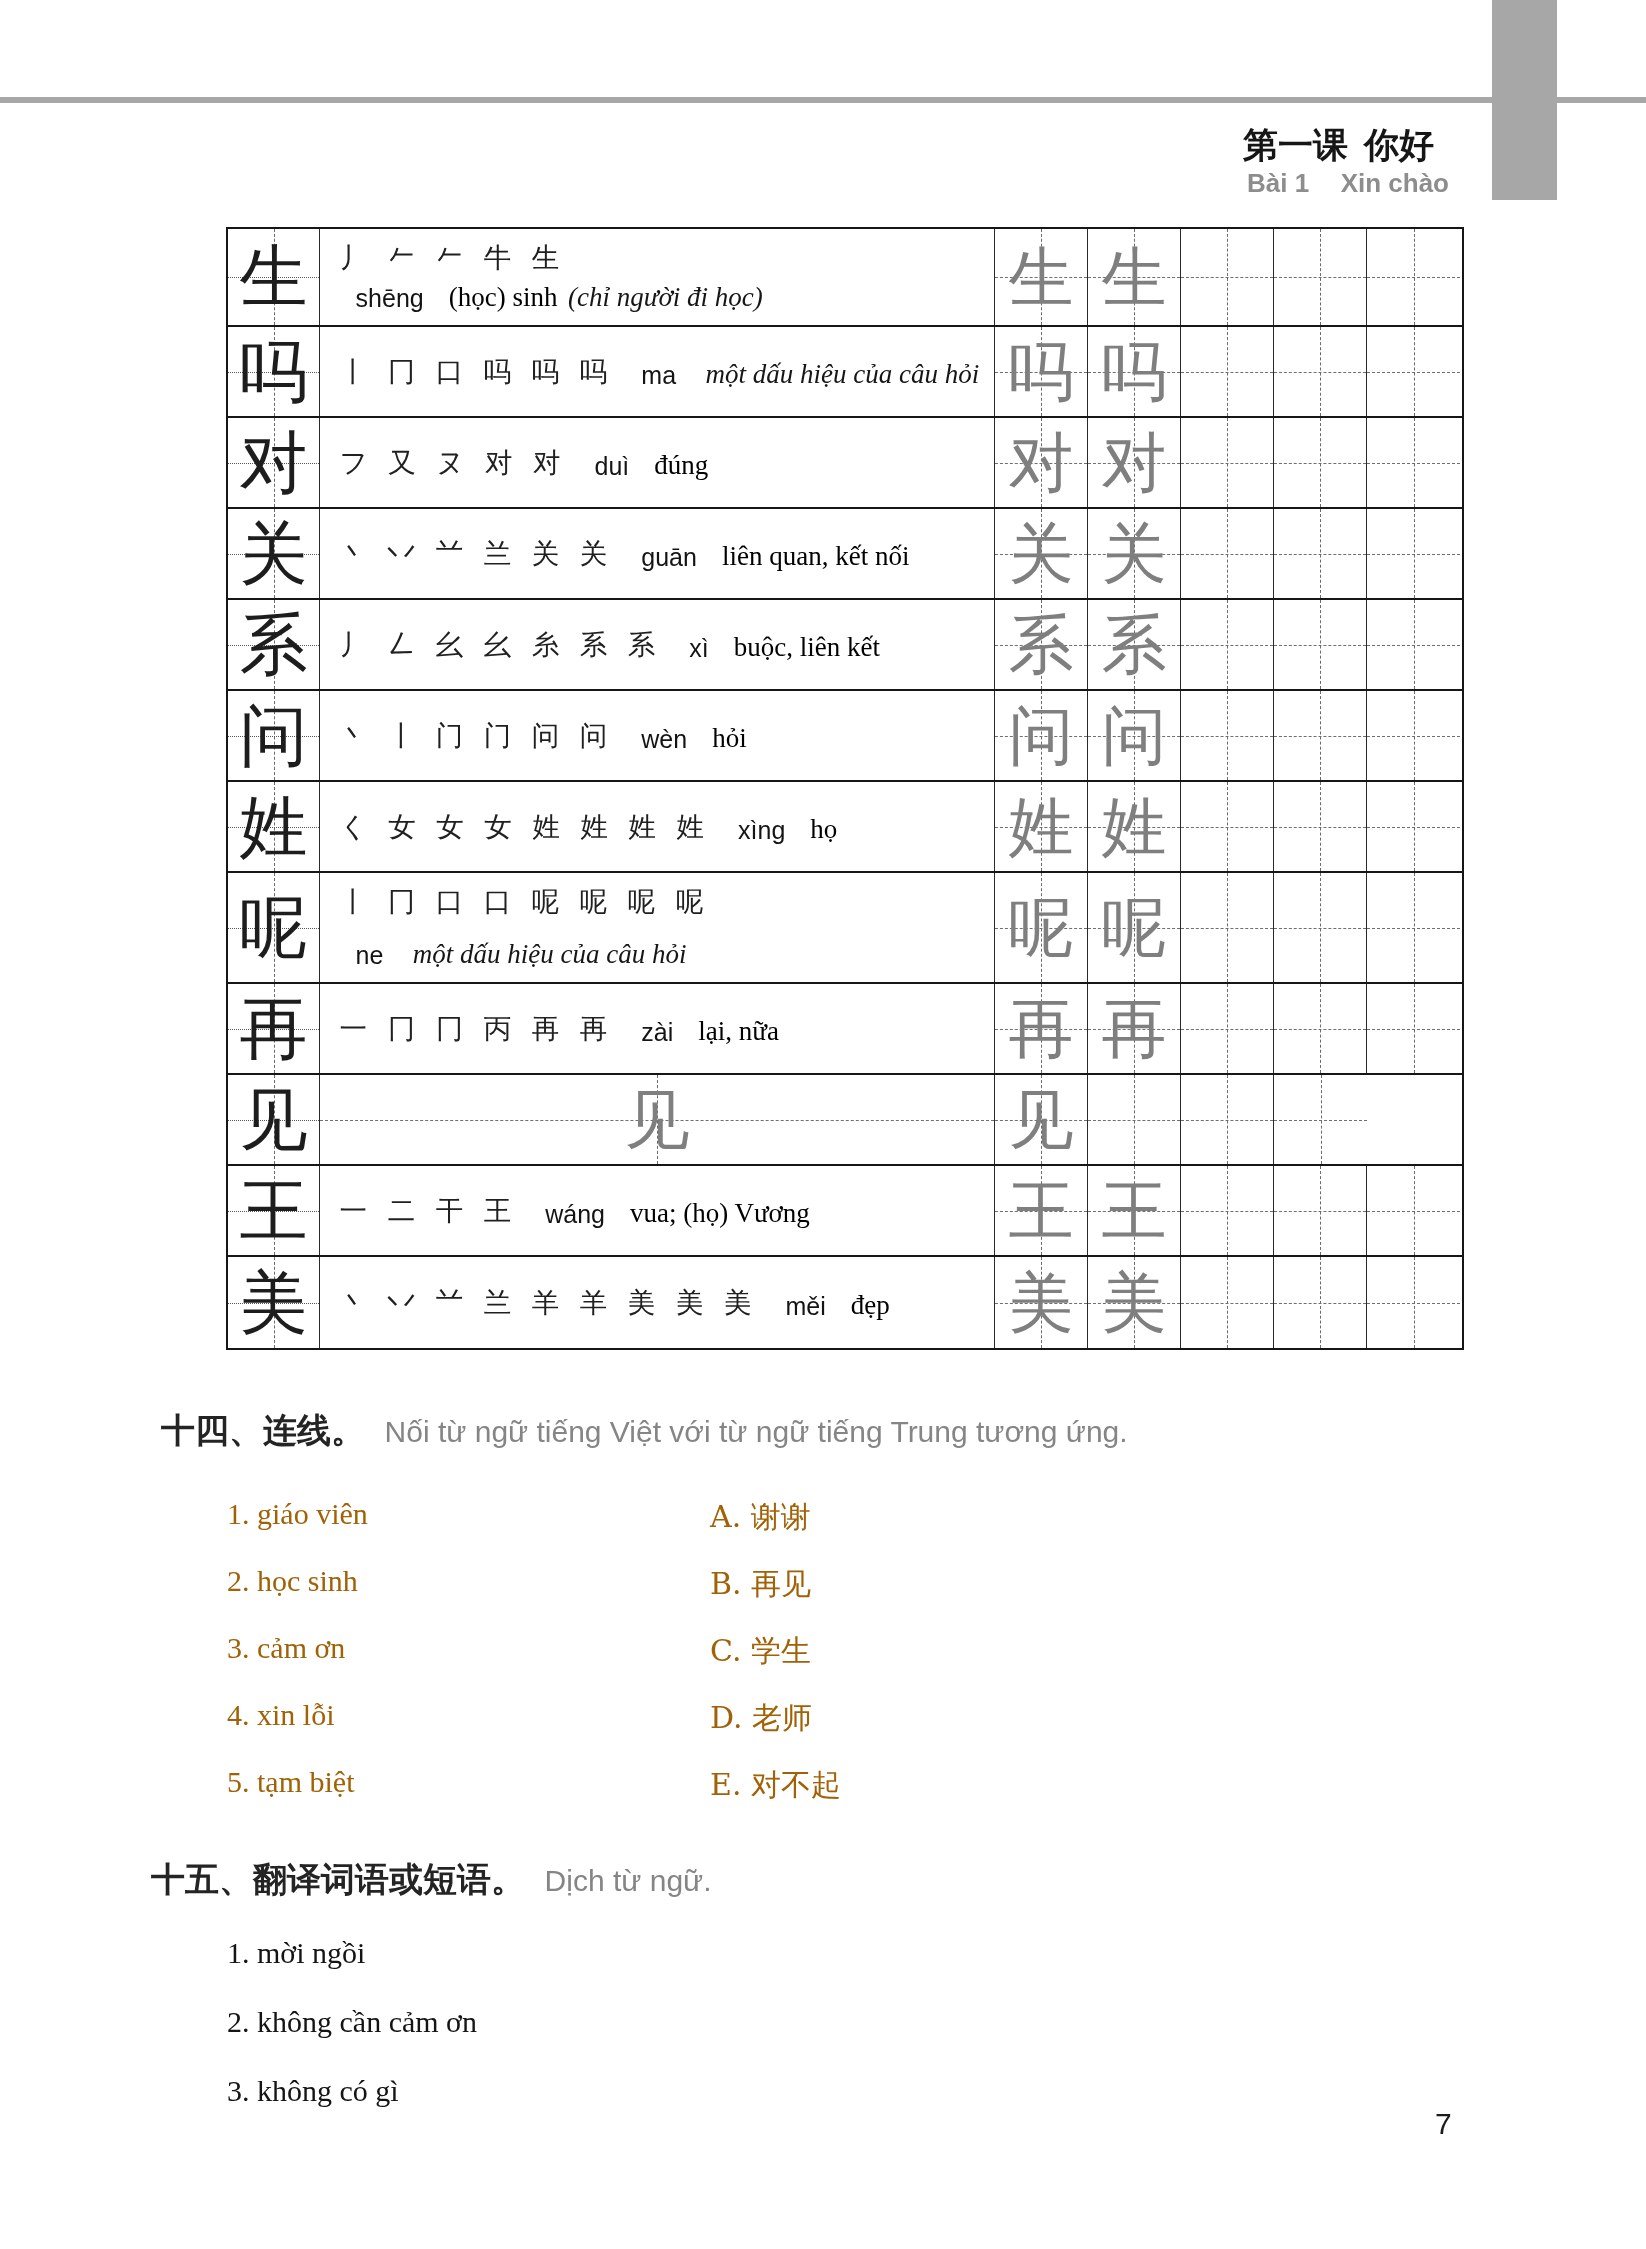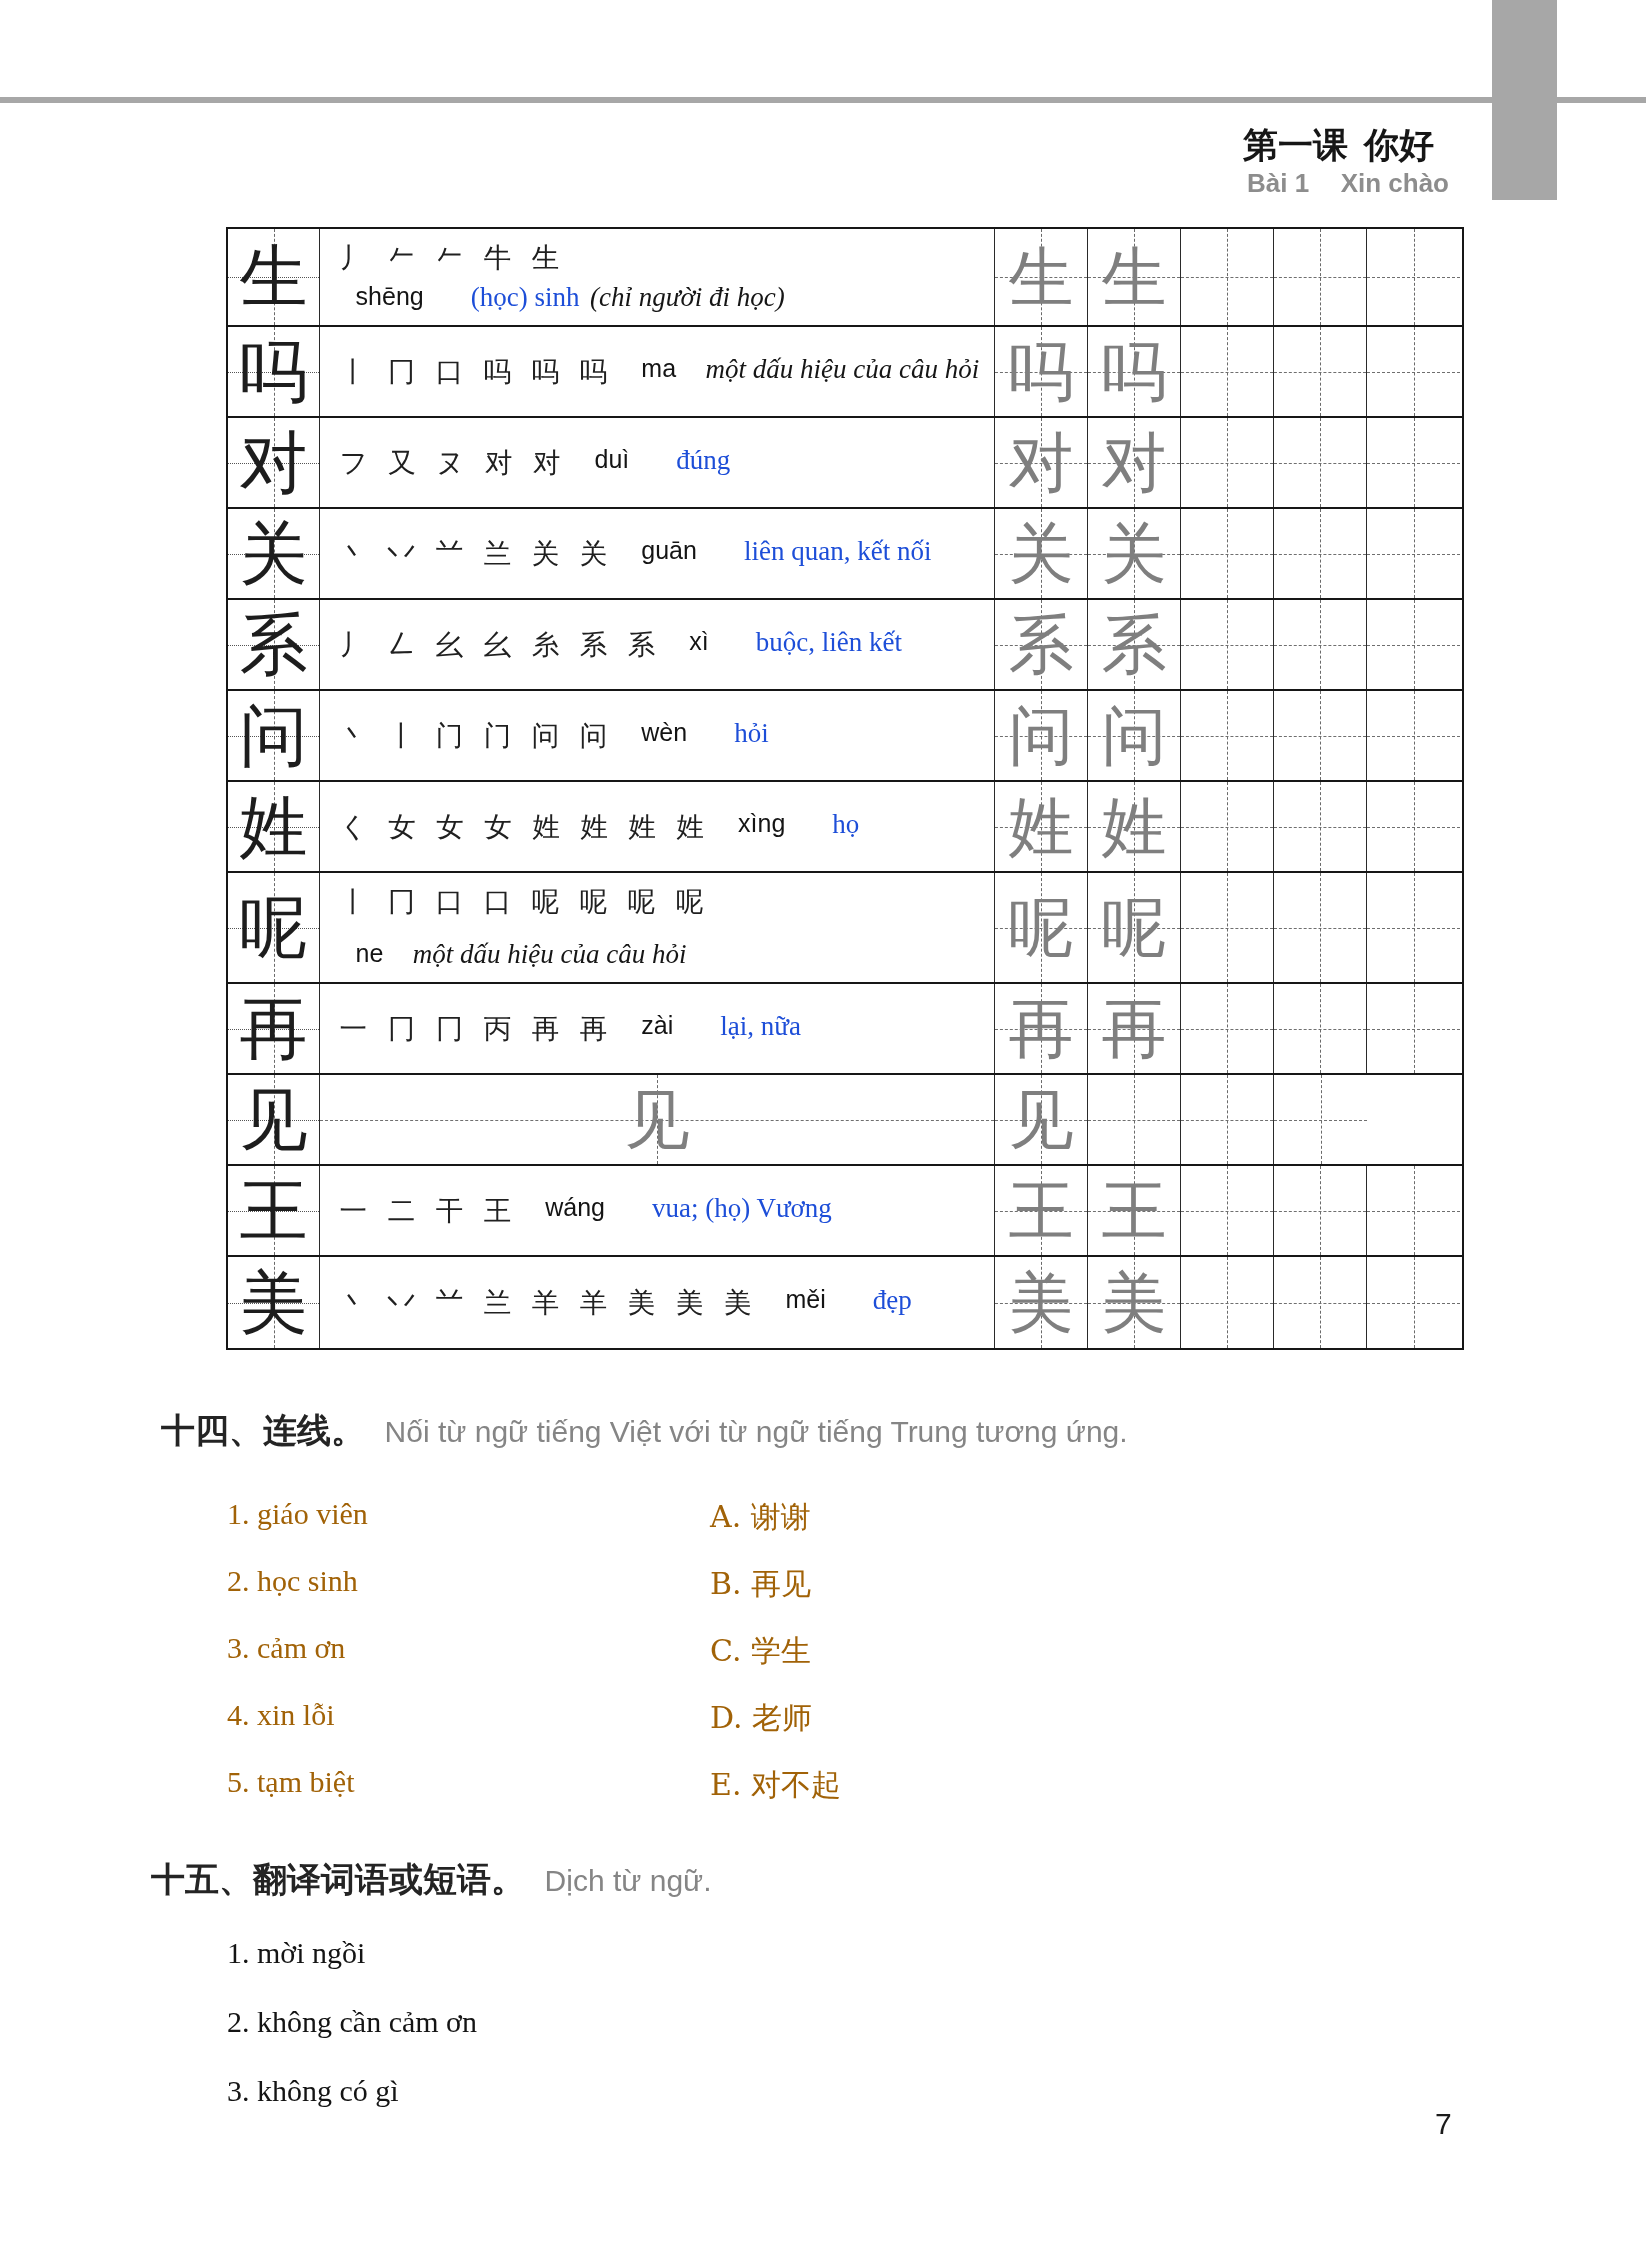--- a/index.html
+++ b/index.html
@@ -37,28 +37,28 @@
   .cross::after  { content:""; position:absolute; top:50%; left:0; right:0;
                    border-top:1.3px dashed #6f6f6f; }
   .char-cell.cross::after { border-top-style:dotted; border-top-color:#555; }
   .char-cell, .practice-cell { display:flex; align-items:center; justify-content:center; }
   .hanzi { position:relative; z-index:1; font-family:"DejaVu Serif", serif;
            font-size:68px; line-height:1; color:#1d1d1d; }
   .faded { position:relative; z-index:1; font-family:"DejaVu Serif", serif;
            font-size:65px; line-height:1; color:#7f7f7f; }
   .desc-cell { display:flex; flex-direction:column; justify-content:center;
                padding-left:19.6px; overflow:hidden; }
-  .desc-line { display:flex; align-items:flex-start; }
+  .desc-line { display:flex; align-items:flex-end; }
   .desc-cell.twoline { justify-content:space-between; padding-top:10.5px; padding-bottom:11.8px; }
   .strokes { font-family:"DejaVu Serif", serif; font-size:27.5px; color:#202020;
              word-spacing:11.8px; white-space:nowrap; }
   .pinyin  { font-family:"Liberation Sans", sans-serif; font-size:25px; color:#141414;
              margin-left:34px; white-space:nowrap; }
   .desc-line .pinyin.first { margin-left:16px; }
-  .meaning { font-size:27px; color:#1d4ed8; margin-left:47px; white-space:nowrap; }
+  .meaning { font-size:27px; color:#000000; margin-left:25px; white-space:nowrap; }
   .meaning-em { font-size:27px; font-style:italic; color:#161616; margin-left:10.5px; white-space:nowrap; }
   .meaning-em.alone { margin-left:29.4px; }
 
   
   .ex-head { position:absolute; display:flex; align-items:baseline; gap:19.6px; white-space:nowrap; }
   .ex-cn { font-family:"Liberation Sans", sans-serif; font-weight:700;
            font-size:34px; color:#242424; }
   .ex-vi { font-family:"Liberation Sans", sans-serif; font-size:30px; color:#858585; }
   #ex14-head { left:161px; top:1408px; }
   #ex15-head { left:151px; top:1857px; }

